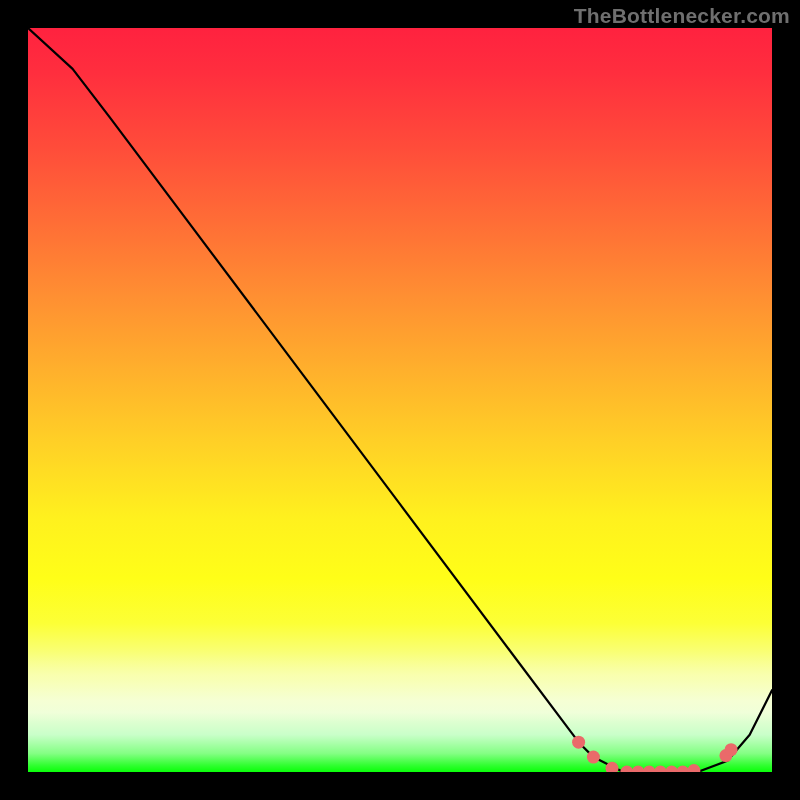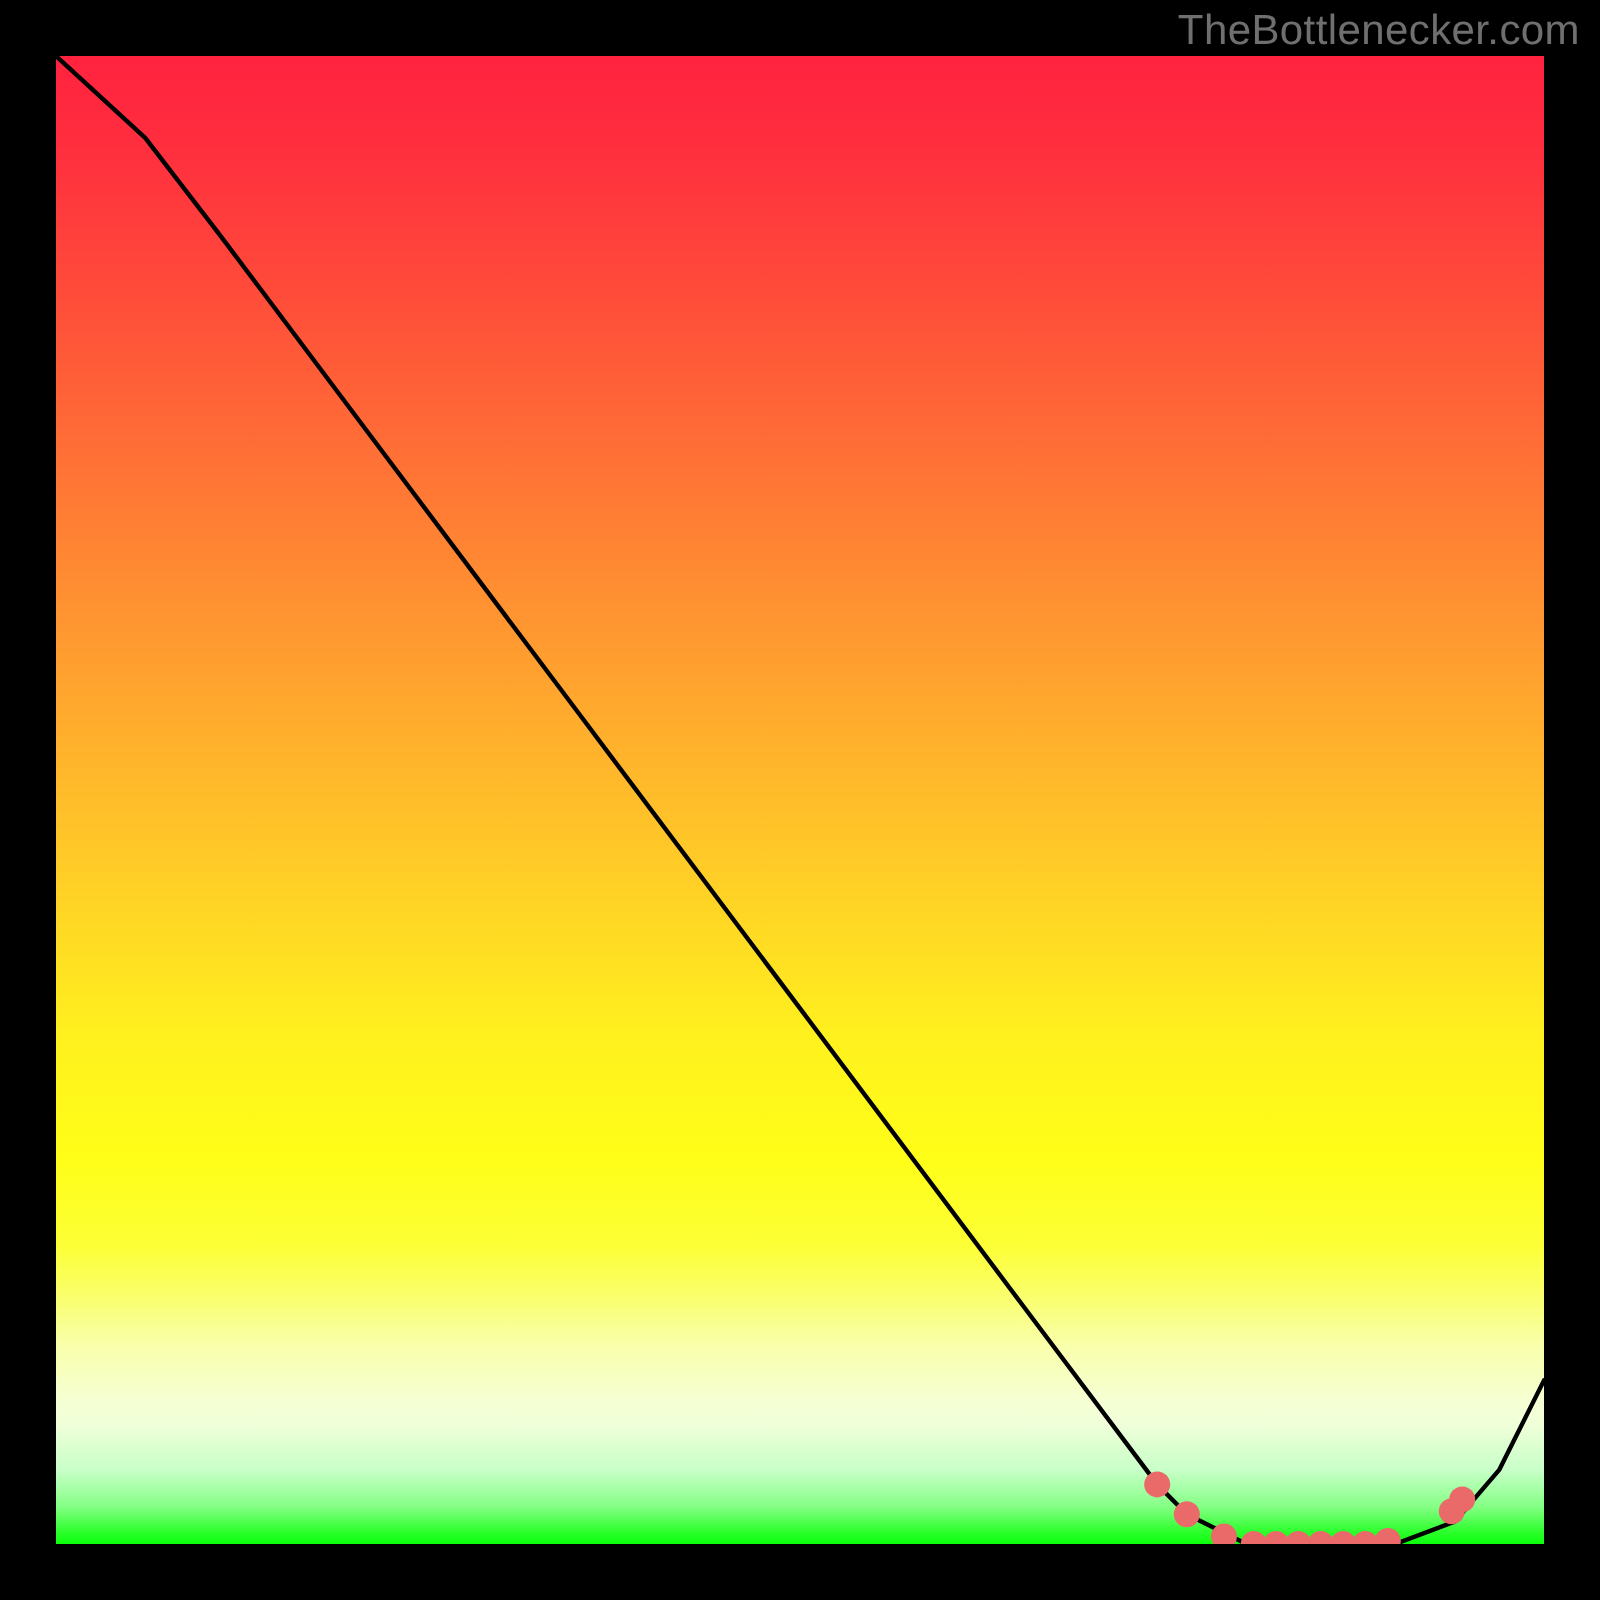--- a/index.html
+++ b/index.html
@@ -69,21 +69,21 @@
     height: 744px;
     pointer-events: none;
   }
   .attrib {
     position: absolute;
     top: 4px;
     right: 10px;
     color: #6f6f6f;
     font-family: Arial, Helvetica, sans-serif;
     font-size: 21px;
-    font-weight: normal;
+    font-weight: bold;
     letter-spacing: 0.2px;
     user-select: none;
   }
 </style>
 </head>
 <body>
 
 <div class="frame">
   <div class="grad"></div>
   <div class="highlight"></div>

